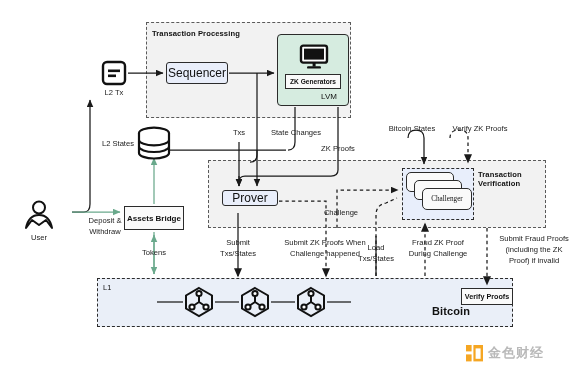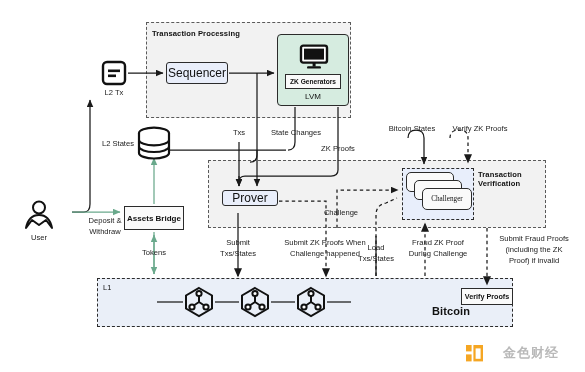--- a/index.html
+++ b/index.html
@@ -47,21 +47,21 @@
   .box-assets{left:124px;top:206px;width:60px;height:24px;background:#fafafa;
     border-radius:0;font-weight:bold;font-size:8px;}
   .box-verifyproofs{left:461px;top:288px;width:52px;height:17px;background:#fafafa;
     border-radius:0;font-weight:bold;font-size:7.2px;}
 
   .lvm{
     left:277px;top:34px;width:72px;height:72px;background:#d6ece0;
     border:1.4px solid #2b2b2b;border-radius:4px;
   }
   .lvm-label{position:absolute;left:277px;top:92px;width:72px;text-align:center;
-    font-size:8px;color:#111;}
+    font-size:8px;color:#111;padding-left:16px;}
   .zkgen{
     left:285px;top:74px;width:56px;height:15px;background:#fafafa;
     border:1.2px solid #2b2b2b;border-radius:0;font-size:6.6px;font-weight:bold;
   }
 
   
   .chal{
     position:absolute;background:#fafafa;border:1.4px solid #2b2b2b;border-radius:5px;
   }
   .chal1{left:406px;top:172px;width:46px;height:18px;}
@@ -75,21 +75,21 @@
 
   
   svg.wires{position:absolute;left:0;top:0;width:585px;height:372px;overflow:visible;}
 
   
   .icon{position:absolute;}
 
   
   .wm{position:absolute;left:466px;top:344px;display:flex;align-items:center;gap:5px;}
   .wm-mark{position:relative;width:17px;height:17px;}
-  .wm-text{font-size:13px;font-weight:bold;color:#b9b9b9;letter-spacing:1px;margin-left:15px;}
+  .wm-text{font-size:13px;font-weight:bold;color:#b9b9b9;letter-spacing:1px;}
 </style>
 </head>
 <body>
 
 <div id="canvas">
 
   <div class="abs region-tp"></div>
   <div class="region-title tp-title">Transaction Processing</div>
 
   <div class="abs region-verify"></div>

